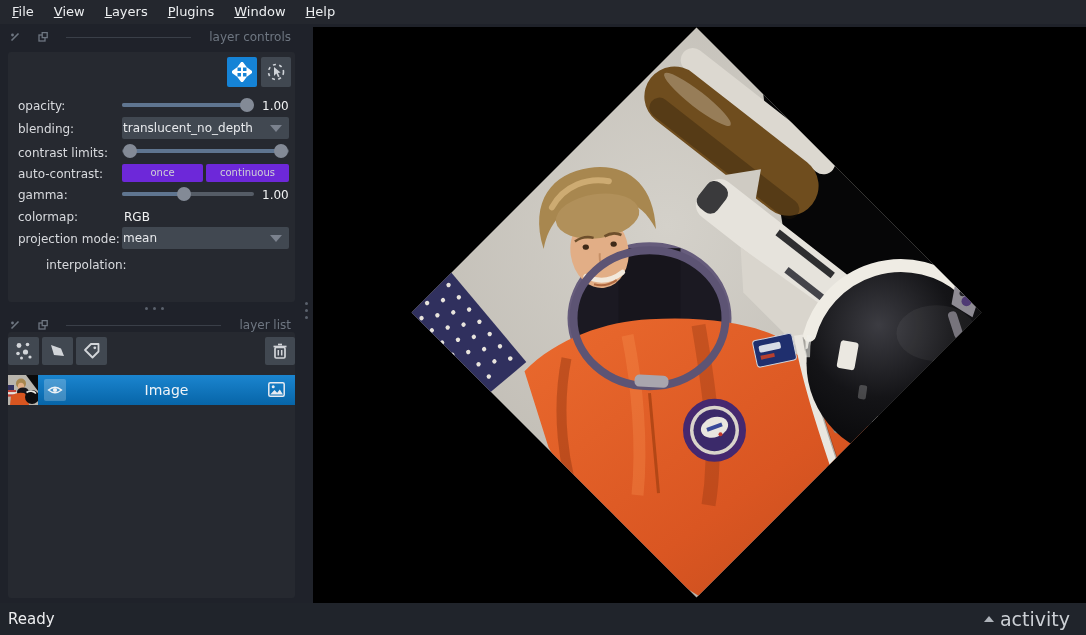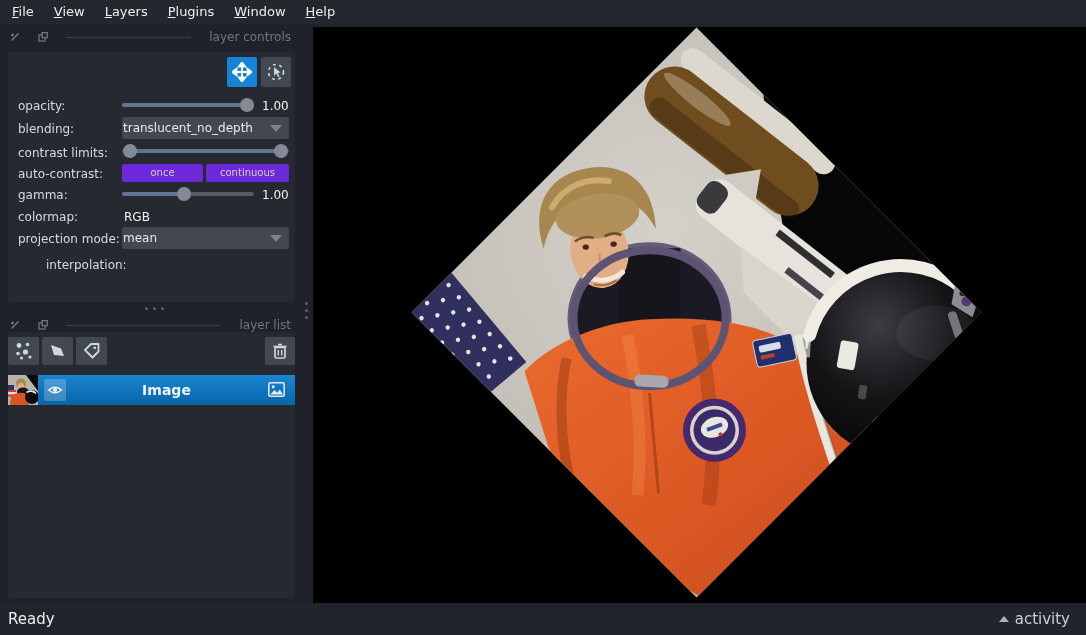--- a/index.html
+++ b/index.html
@@ -47,34 +47,34 @@
               color:#cfd2d6; font-size:10px; text-align:center; line-height:18px; cursor:default; }
 
   
   .hdots { position:absolute; display:flex; gap:5px; }
   .hdots i, .vdots i { width:3px; height:3px; border-radius:50%; background:#5a616c; display:block; }
   .vdots { position:absolute; display:flex; flex-direction:column; gap:4px; }
 
   
   .tool-btn { position:absolute; width:31px; height:28px; background:#414851; border-radius:2px;
               display:flex; align-items:center; justify-content:center; cursor:default; }
-  .layer-row { position:absolute; left:0; top:43px; width:287px; height:30px; display:flex;font-weight:bold; }
+  .layer-row { position:absolute; left:0; top:43px; width:287px; height:30px; display:flex; }
   .layer-thumb { width:30px; height:30px; flex:none; }
   .layer-main { position:relative; flex:1; background:linear-gradient(180deg,#1b85cf,#0765a8); }
   .eye-btn { position:absolute; left:6px; top:4px; width:22px; height:22px; border-radius:2px;
              background:rgba(255,255,255,.22); display:flex; align-items:center; justify-content:center; }
   .layer-name { position:absolute; left:0; right:0; top:0; bottom:0; display:flex;
                 align-items:center; justify-content:center; color:#f0f4f8; font-size:14px; }
   .layer-type-icon { position:absolute; right:10px; top:7px; }
 
   
   .statusbar { position:absolute; left:0; top:603px; width:1086px; height:32px; background:#20242b;
                display:flex; align-items:center; padding:0 16px 0 8px; }
   .status-text { color:#edeef0; font-size:15px; }
-  .activity { margin-left:auto; display:flex; align-items:center; gap:6px; color:#ccd0d5; font-size:15px; }
+  .activity { margin-left:auto; display:flex; align-items:center; gap:6px; color:#ccd0d5; font-size:19px; }
   .tri-up { width:0; height:0; border-left:5px solid transparent; border-right:5px solid transparent;
             border-bottom:6px solid #aeb3ba; }
 
   
   .stage { position:absolute; left:313px; top:27px; width:773px; height:576px; background:#000;
            overflow:hidden; }
   .diamond { position:absolute; left:182px; top:84px; width:403px; height:403px;
              transform:rotate(45deg); overflow:hidden; }
   .diamond svg.scene { position:absolute; left:50%; top:50%; width:580px; height:580px;
                        margin-left:-290px; margin-top:-290px; transform:rotate(-45deg); }

